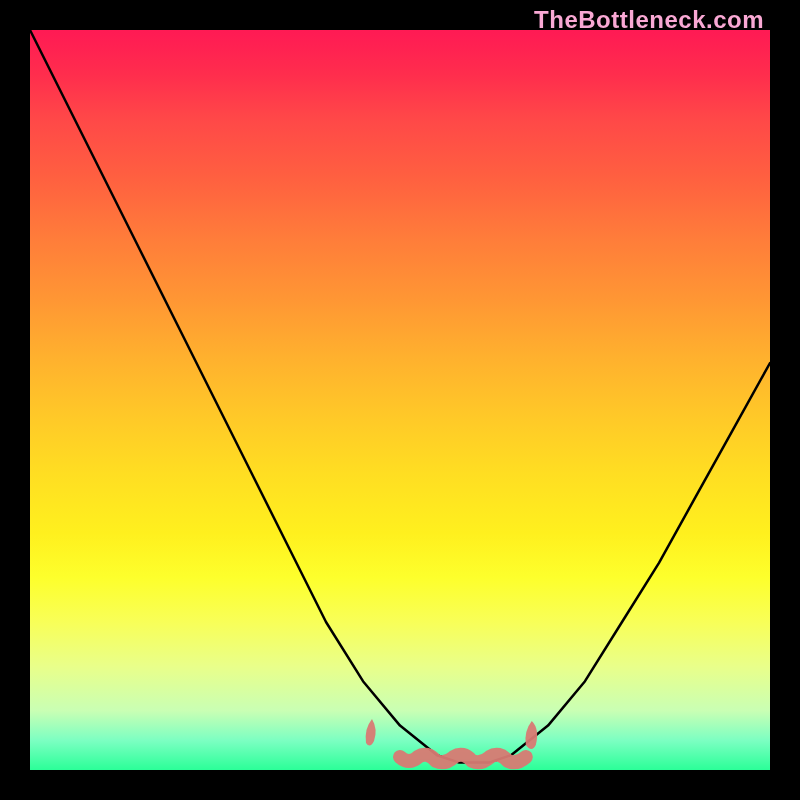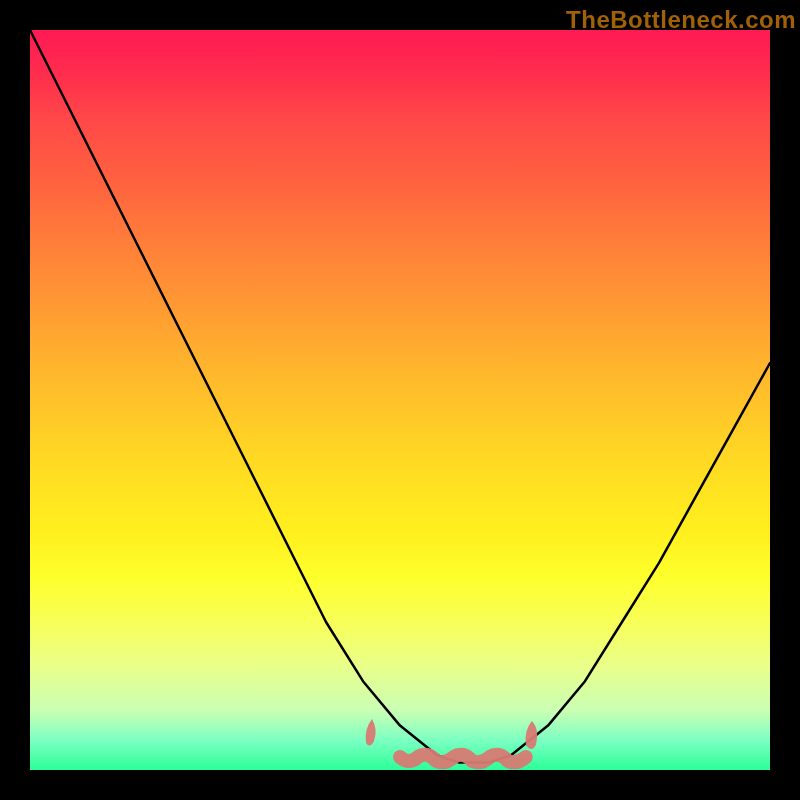--- a/index.html
+++ b/index.html
@@ -6,22 +6,22 @@
   html, body { width: 800px; height: 800px; overflow: hidden; background: #000; }
   .container {
     position: relative;
     width: 800px;
     height: 800px;
     background: #000;
   }
   .watermark {
     position: absolute;
     top: 6px;
-    right: 4px;
-    color: #a16207;
+    right: 36px;
+    color: #f9a8d4;
     font-family: Arial, Helvetica, sans-serif;
     font-size: 24px;
     font-weight: bold;
     letter-spacing: 0.5px;
     z-index: 10;
   }
   .plot-area {
     position: absolute;
     left: 30px;
     top: 30px;

